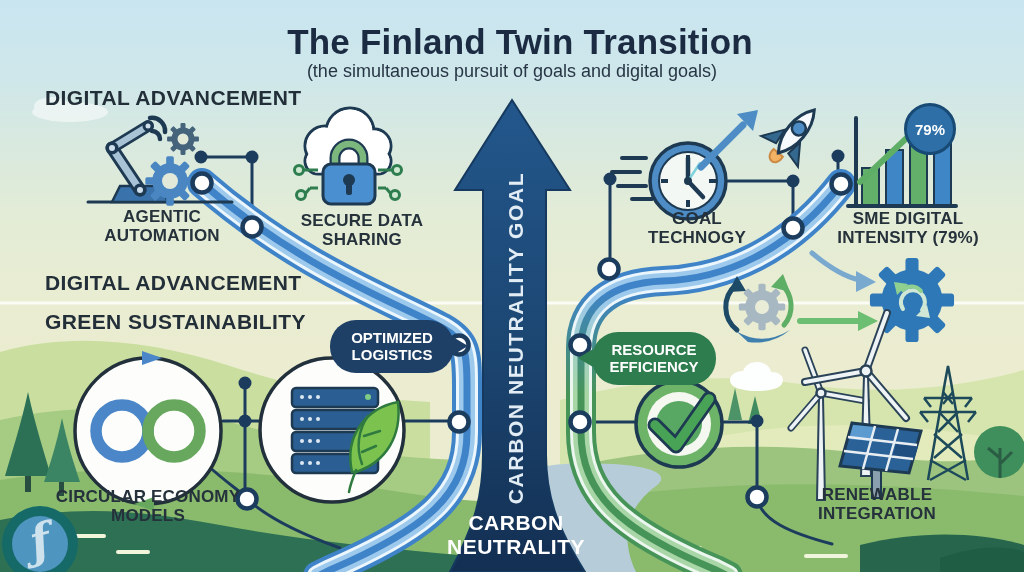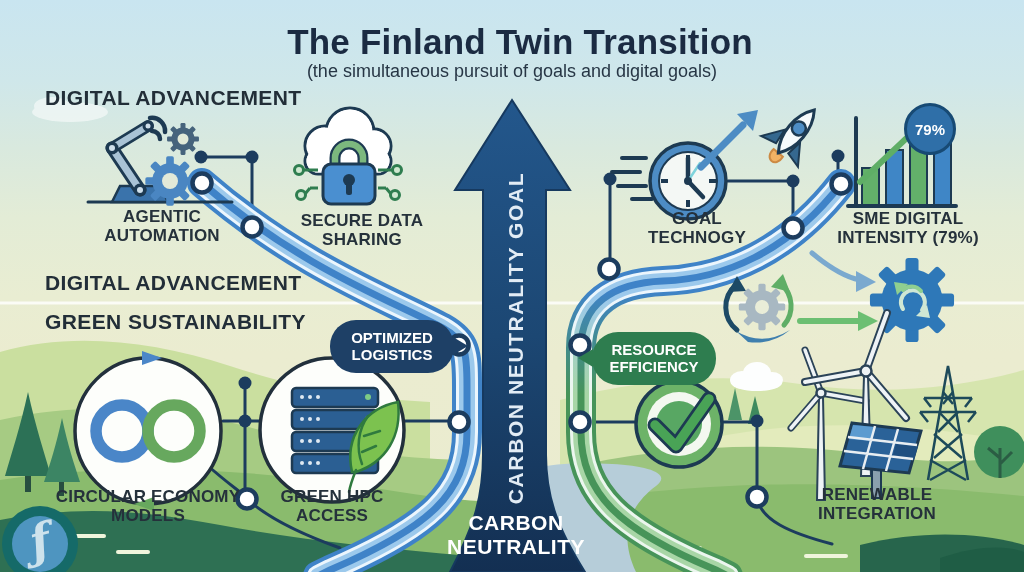--- a/index.html
+++ b/index.html
@@ -379,21 +379,20 @@
 
 <div class="ov sec" style="left:45px;top:86px;">DIGITAL ADVANCEMENT</div>
 <div class="ov sec" style="left:45px;top:271px;">DIGITAL ADVANCEMENT</div>
 <div class="ov sec" style="left:45px;top:310px;">GREEN SUSTAINABILITY</div>
 
 <div class="ov lbl" style="left:162px;top:207px;width:150px;">AGENTIC AUTOMATION</div>
 <div class="ov lbl" style="left:362px;top:211px;width:140px;">SECURE DATA SHARING</div>
 <div class="ov lbl" style="left:697px;top:209px;width:120px;">GOAL TECHNOGY</div>
 <div class="ov lbl" style="left:908px;top:209px;width:185px;">SME DIGITAL INTENSITY (79%)</div>
 <div class="ov lbl" style="left:148px;top:487px;width:195px;">CIRCULAR ECONOMY MODELS</div>
-<div class="ov lbl" style="left:332px;top:487px;width:140px;">GREEN HPC ACCESS</div>
 <div class="ov lbl" style="left:877px;top:485px;width:160px;">RENEWABLE INTEGRATION</div>
 
 <div class="ov pill navy">OPTIMIZED LOGISTICS</div>
 <div class="ov pill green">RESOURCE EFFICIENCY</div>
 
 <div class="ov badge79">79%</div>
 
 <div class="ov vlabel">CARBON NEUTRALITY GOAL</div>
 <div class="ov baselabel">CARBON NEUTRALITY</div>
 

